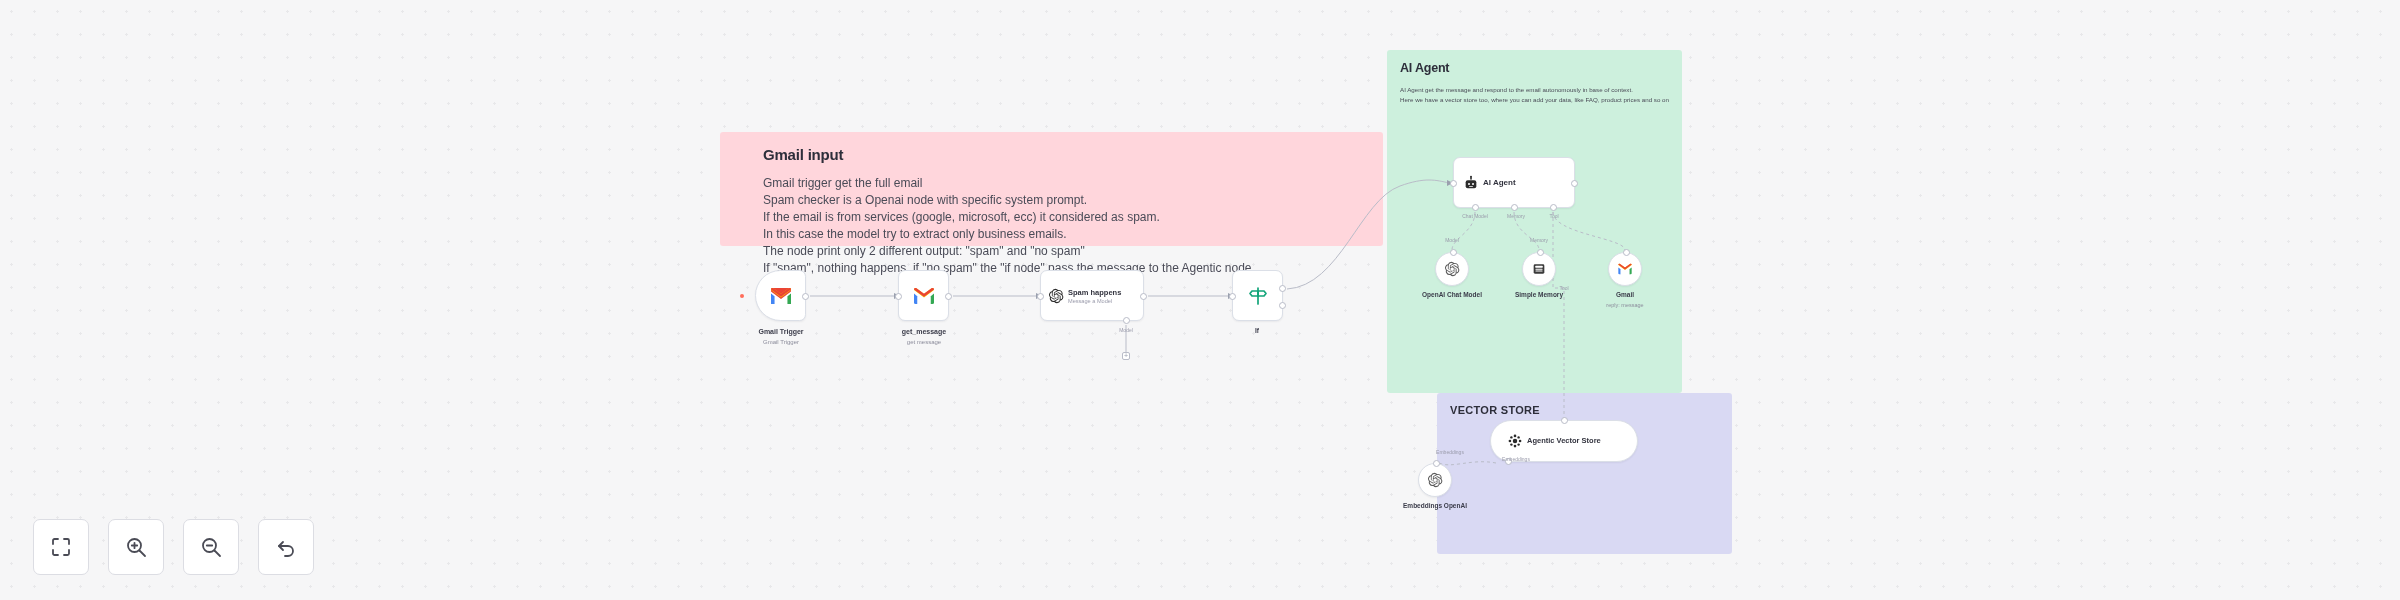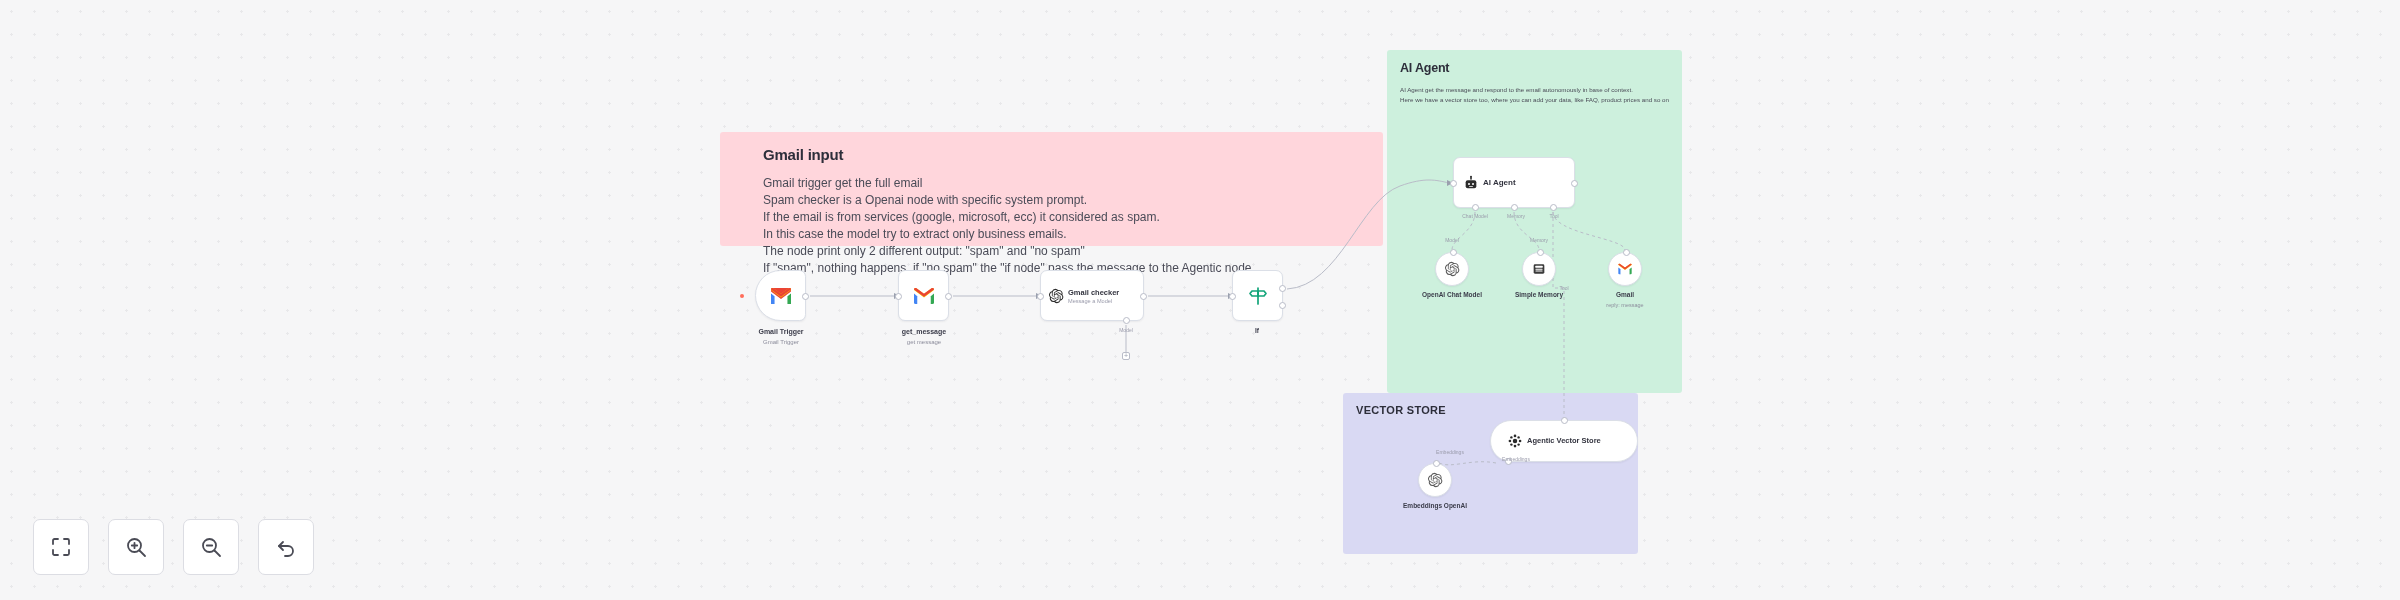--- a/index.html
+++ b/index.html
@@ -44,21 +44,21 @@
 
   #note-agent {
     left: 1387px; top: 50px;
     width: 295px; height: 343px;
     background: #cdf0dd;
   }
   #note-agent .sticky-title { font-size: 12.5px; margin: 11px 0 0 13px; }
   #note-agent .sticky-body  { font-size: 6.2px; line-height: 1.62; margin: 10px 13px 0 13px; }
 
   #note-vector {
-    left: 1343px; top: 393px;
+    left: 1437px; top: 393px;
     width: 295px; height: 161px;
     background: #d9d9f3;
   }
   #note-vector .sticky-title { font-size: 11px; margin: 11px 0 0 13px; letter-spacing: 0.3px; }
 
   
   #wires { position: absolute; left: 0; top: 0; width: 2400px; height: 600px; pointer-events: none; }
 
   
   .node {
@@ -276,21 +276,21 @@
     <div class="port" style="right:-4px;top:22px;"></div>
   </div>
   <div class="node-label" style="left:924px;top:328px;">get_message</div>
   <div class="node-sublabel" style="left:924px;top:339px;">get message</div>
 
   <div class="node" id="n-spam-checker">
     <svg class="icon-sm" viewBox="0 0 24 24" style="margin-left:7px;flex:none;">
       <path fill="#2b2b2b" d="M21.6 10.2a5.4 5.4 0 0 0-.5-4.5 5.5 5.5 0 0 0-5.9-2.6A5.4 5.4 0 0 0 11.1 1a5.5 5.5 0 0 0-5.2 3.8A5.4 5.4 0 0 0 2.3 7.4a5.5 5.5 0 0 0 .7 6.4 5.4 5.4 0 0 0 .5 4.5 5.5 5.5 0 0 0 5.9 2.6 5.4 5.4 0 0 0 4.1 1.8 5.5 5.5 0 0 0 5.2-3.8 5.4 5.4 0 0 0 3.6-2.6 5.5 5.5 0 0 0-.7-6.1zM13.5 20.9a4 4 0 0 1-2.6-.9l.1-.1 4.3-2.5a.7.7 0 0 0 .4-.6v-6.1l1.8 1.1v5a4.1 4.1 0 0 1-4 4.1zM4.8 17.2a4 4 0 0 1-.5-2.7l.1.1 4.3 2.5a.7.7 0 0 0 .7 0l5.3-3v2.1l-4.4 2.5a4.1 4.1 0 0 1-5.5-1.5zM3.7 8.2a4 4 0 0 1 2.1-1.8v5.1a.7.7 0 0 0 .3.6l5.3 3-1.8 1.1-4.4-2.5a4.1 4.1 0 0 1-1.5-5.5zm14.9 3.5-5.3-3.1 1.8-1 4.4 2.5a4.1 4.1 0 0 1-.6 7.3v-5.1a.7.7 0 0 0-.3-.6zm1.8-2.7-.1-.1-4.3-2.5a.7.7 0 0 0-.7 0l-5.3 3V7.3l4.4-2.5a4.1 4.1 0 0 1 6 4.2zM8.8 13 7 12V7a4.1 4.1 0 0 1 6.7-3.2l-.1.1-4.3 2.5a.7.7 0 0 0-.4.6zm1-2.1 2.4-1.4 2.4 1.4v2.7l-2.4 1.4-2.4-1.4z"></path>
     </svg>
     <div class="node-text-wrap">
-      <div class="node-inline-title">Gmail checker</div>
+      <div class="node-inline-title">Spam happens</div>
       <div class="node-inline-sub">Message a Model</div>
     </div>
     <div class="port" style="left:-4px;top:22px;"></div>
     <div class="port" style="right:-4px;top:22px;"></div>
     <div class="port" style="left:82px;bottom:-4px;"></div>
   </div>
   <div class="wire-label" style="left:1126px;top:327px;">Model</div>
   <div class="plus-box" style="left:1122px;top:352px;">+</div>
 
   <div class="node" id="n-if">

